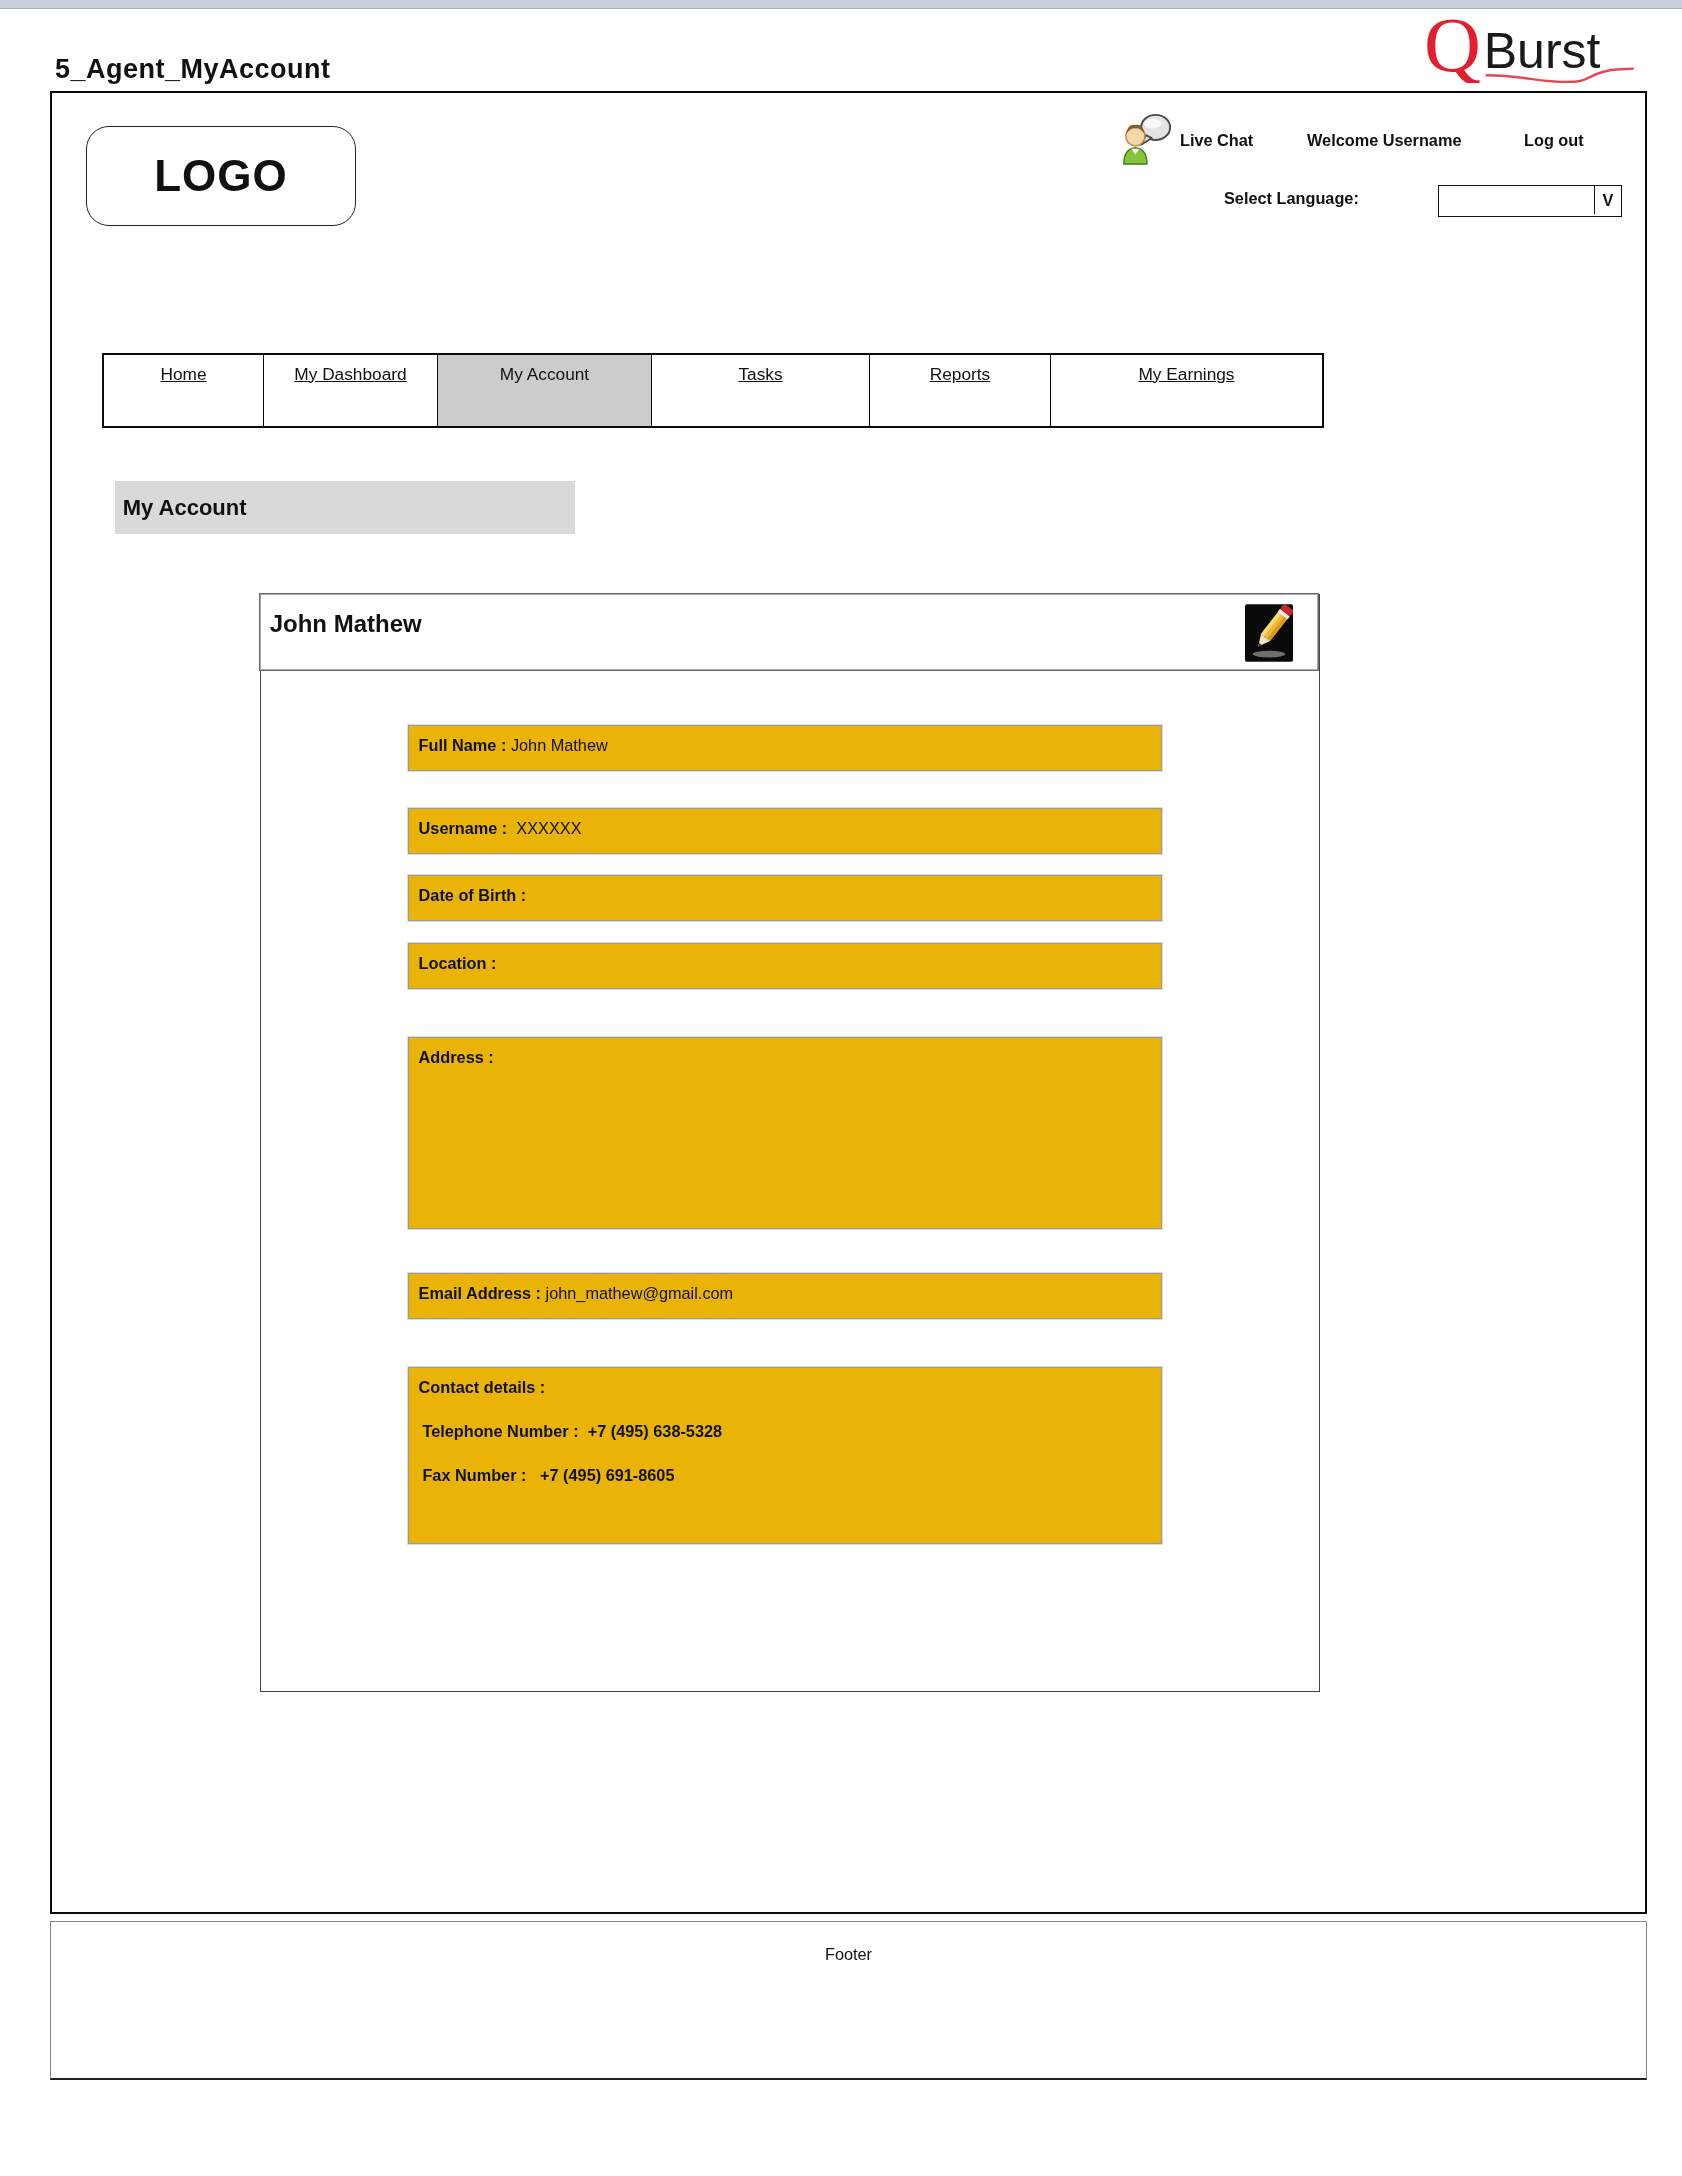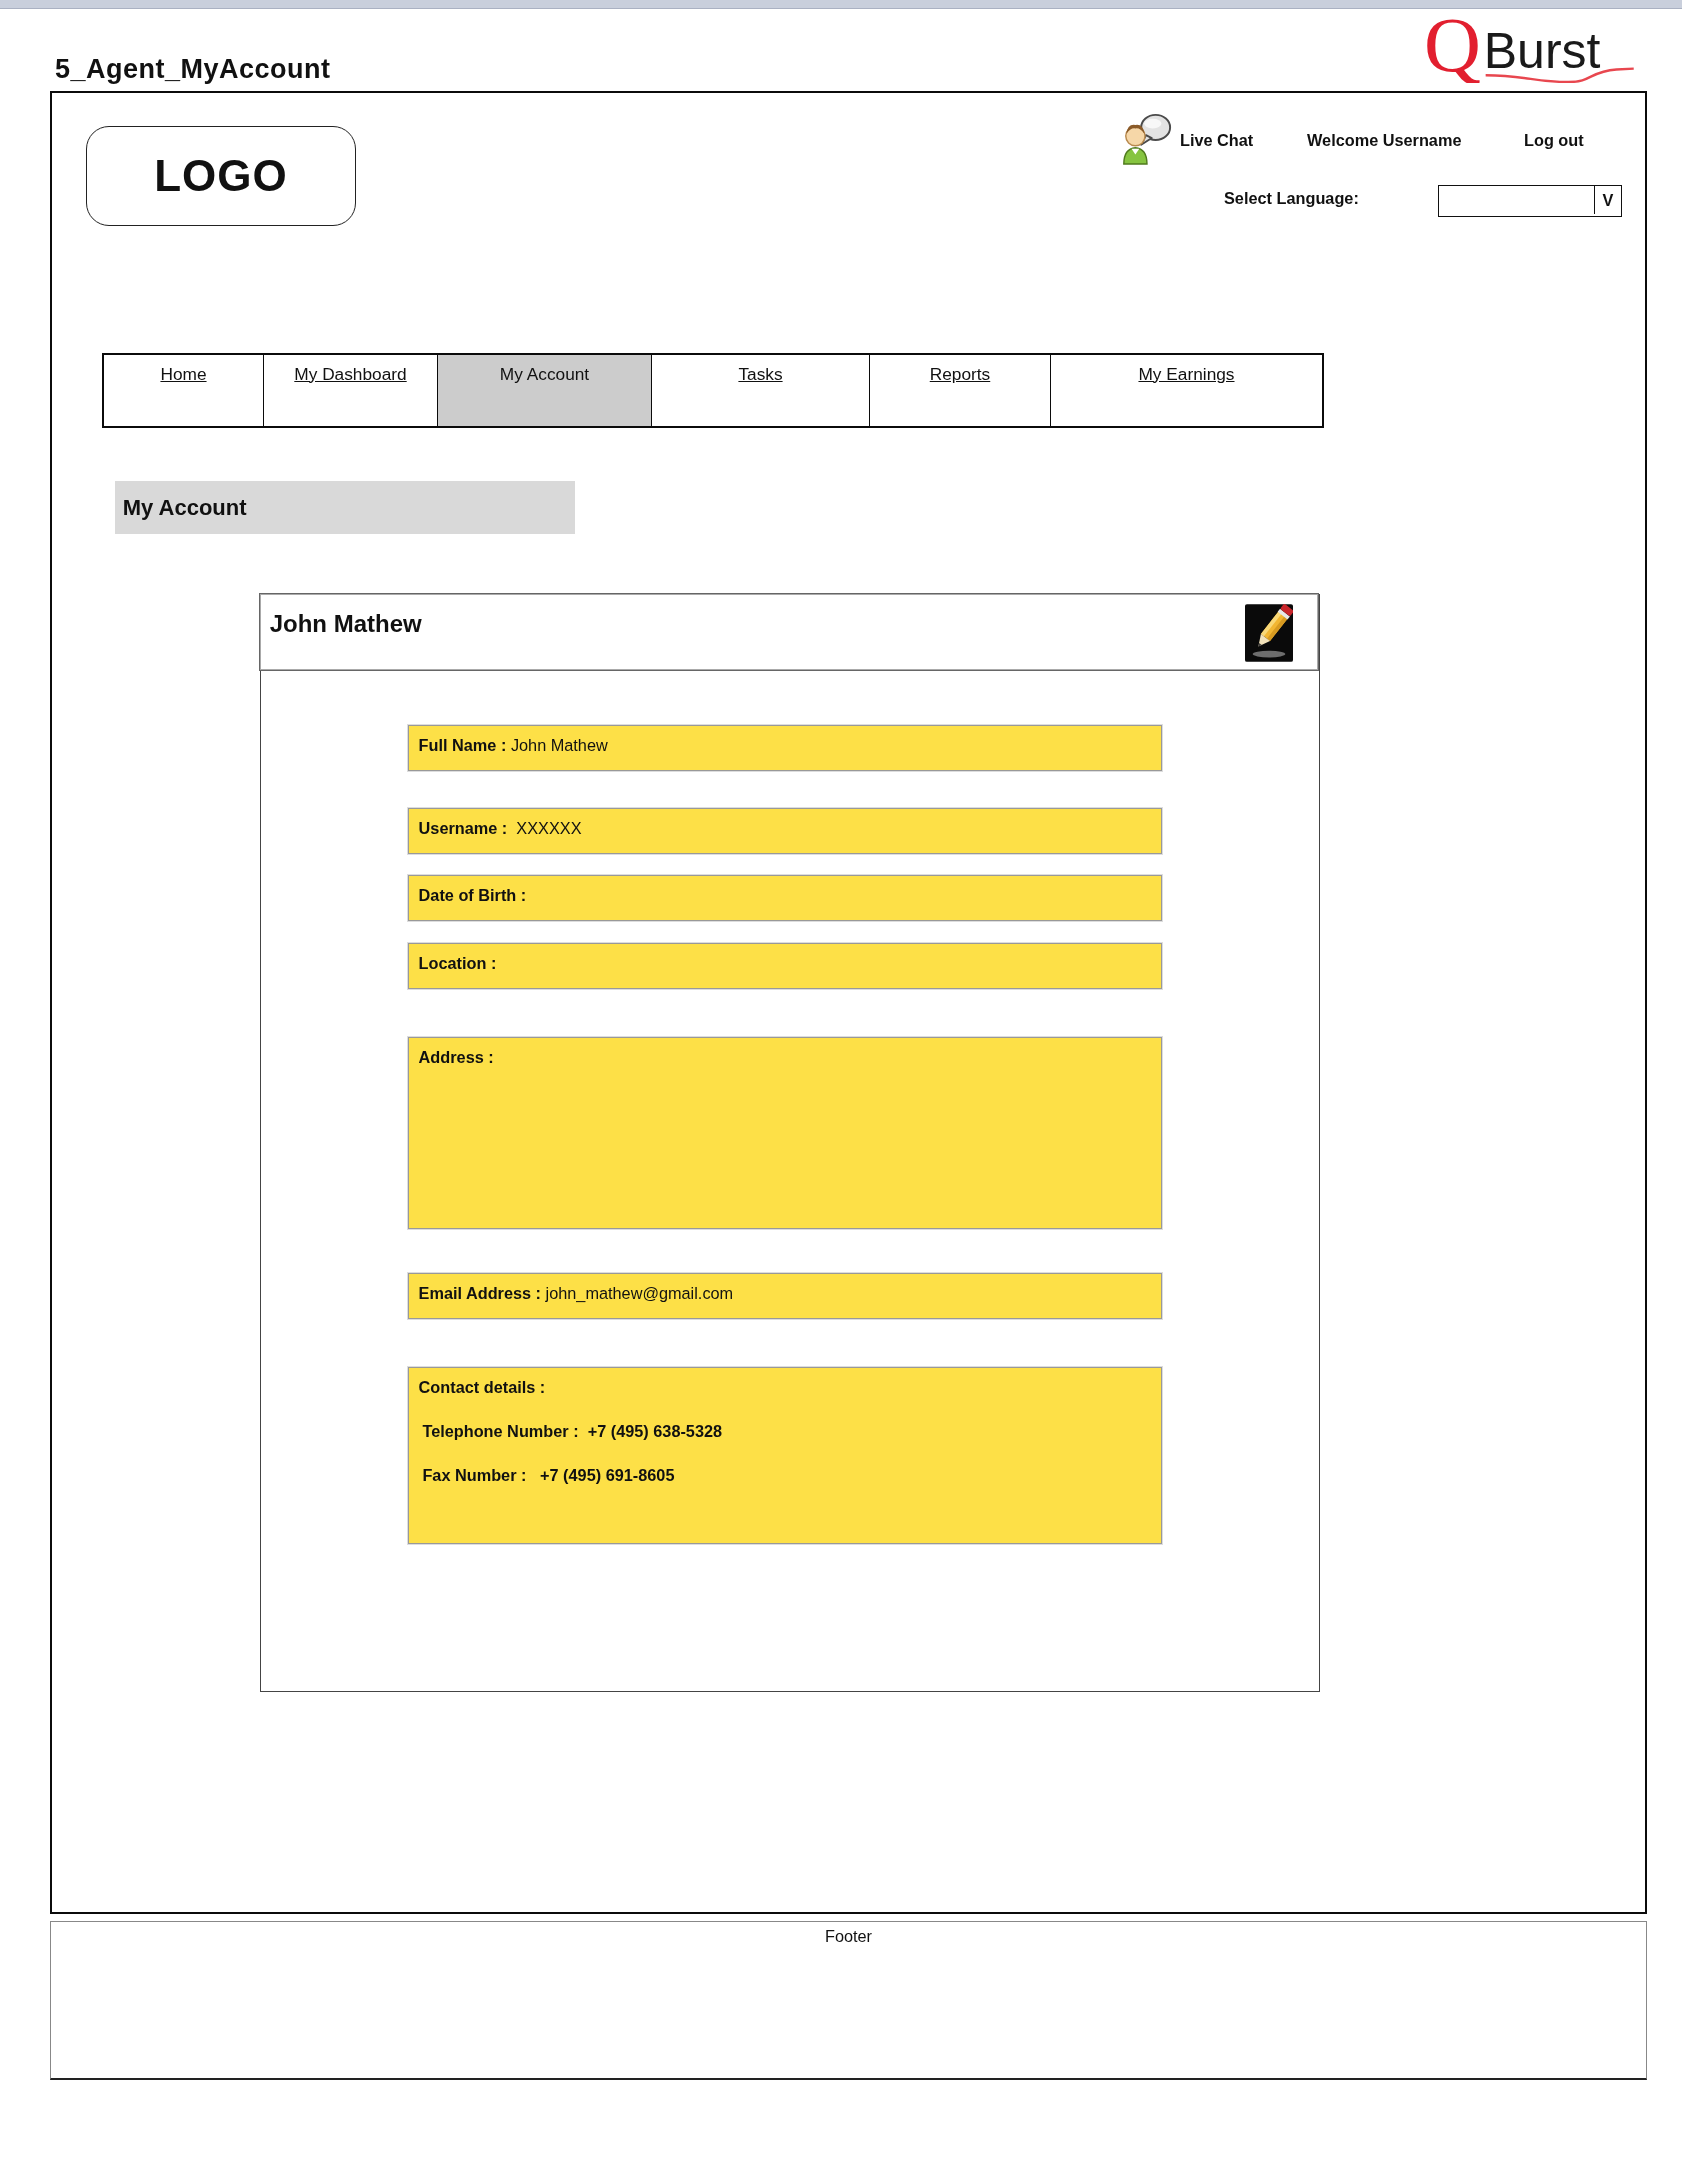--- a/index.html
+++ b/index.html
@@ -38,33 +38,33 @@
   .w1{width:160px;} .w2{width:174px;} .w3{width:214px;} .w4{width:218px;} .w5{width:181px;} .w6{flex:1;}
 
   .section-strip { position:absolute; left:63px; top:388px; width:460px; height:53px; background:#d9d9d9; display:flex; align-items:center; }
   .section-strip span { font-size:22px; font-weight:bold; margin-left:7.7px; }
 
   .card { position:absolute; left:208px; top:501px; width:1060px; height:1098px; border:1.9px solid #444; background:#fff;padding-left:20px; }
   .card-header { position:absolute; left:-1.9px; top:-1.9px; width:1060px; height:78px; border:1.9px solid #666; box-shadow:0 0 0 1px #aaa inset; background:#fff; }
   .card-title { position:absolute; left:9.6px; top:15.4px; font-size:24px; font-weight:bold; }
   .edit-btn { position:absolute; left:985px; top:9.6px; width:48px; height:58px; cursor:pointer; }
 
-  .field { position:absolute; left:147px; border:1.9px solid #999; box-shadow:0 0 0 1px #ddd; background:#fde047; padding:9.6px 0 0 9.6px; font-size:16.3px; width:754px; }
+  .field { position:absolute; left:147px; border:1.9px solid #999; box-shadow:0 0 0 1px #ddd; background:#eab308; padding:9.6px 0 0 9.6px; font-size:16.3px; width:754px; }
   .field b { font-weight:bold; }
   .f-fullname { top:130px; height:46px; }
   .f-username { top:213px; height:46px; }
   .f-dob      { top:280px; height:46px; }
   .f-location { top:348px; height:46px; }
   .f-address  { top:442px; height:192px; }
   .f-email    { top:678px; height:46px; }
   .f-contact  { top:772px; height:177px; }
   .contact-line { margin:0 0 0 3.8px; padding-top:25px; font-weight:bold; }
 
   .footer-box { position:absolute; left:50px; top:1921px; width:1597px; height:159px; border:1.9px solid #888; border-bottom:2.9px solid #222; background:#fff; text-align:center; }
-  .footer-box span { display:inline-block; margin-top:5px; font-size:16.3px; }
+  .footer-box span { display:inline-block; margin-top:23px; font-size:16.3px; }
 </style>
 </head>
 <body>
 
 <div class="page">
   <div class="topbar"></div>
 
   <div class="doc-title">5_Agent_MyAccount</div>
 
   <svg class="qburst" viewBox="0 0 240 78">

